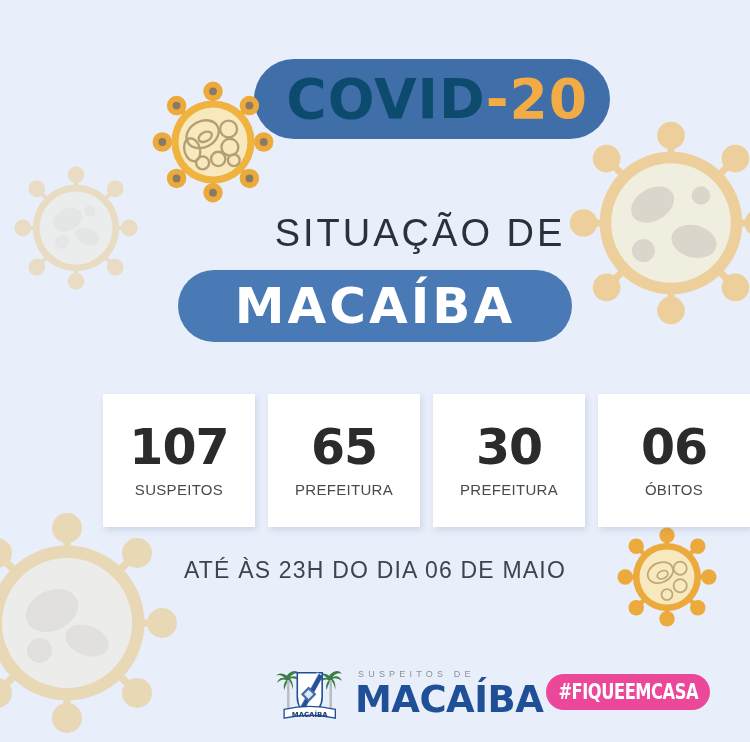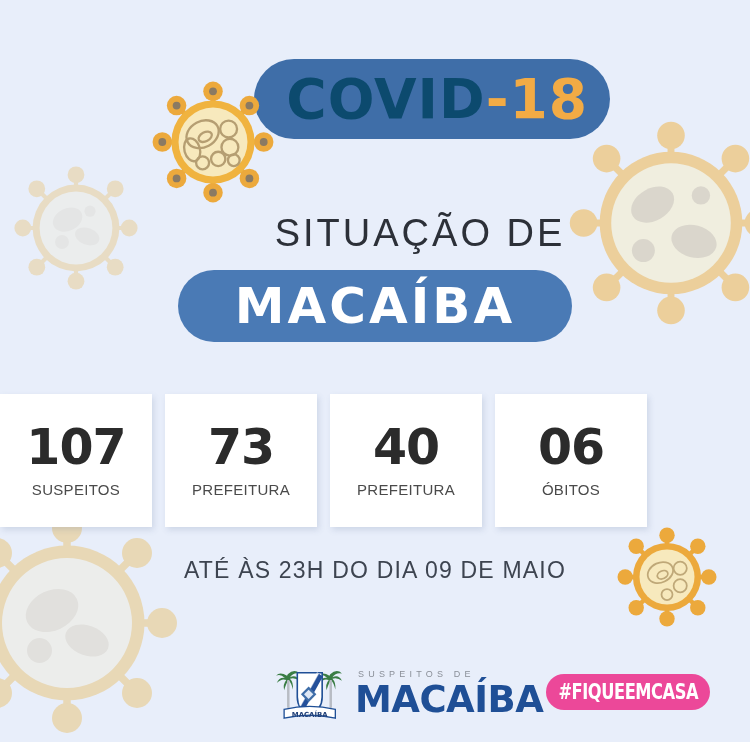--- a/index.html
+++ b/index.html
@@ -67,21 +67,21 @@
   .city-pill span {
     color:#ffffff;
     font-size:50px; font-weight:bold;
     letter-spacing:3px;
     font-family:"DejaVu Sans", sans-serif;
   }
 
   
   .cards {
     position:absolute; left:0; top:394px; width:750px;
-    display:flex; justify-content:flex-start; gap:13px;
+    display:flex; justify-content:flex-end; gap:13px;
   }
   .card {
     width:152px; height:133px;
     background:#ffffff;
     box-shadow:2px 3px 6px rgba(90,110,150,0.18);
     display:flex; flex-direction:column;
     align-items:center; justify-content:center;
   }
   .card .num {
     font-size:49px; font-weight:bold;
@@ -269,21 +269,21 @@
       <circle cx="62" cy="42" r="6"></circle>
         <circle cx="62" cy="58" r="6"></circle>
       <circle cx="50" cy="66" r="5"></circle>
     </g>
   </svg>
 
   <div class="covid-row">
     <div class="covid-pill"></div>
     <div class="covid-text">
       <span class="w">COVID</span>
-        <span class="o">-18</span>
+        <span class="o">-20</span>
     </div>
     <svg class="covid-virus" viewBox="0 0 100 100">
       <g fill="#eca93c">
         <g stroke="#eca93c" stroke-width="4">
           <line x1="50" y1="50" x2="50" y2="13"></line>
             <line x1="50" y1="50" x2="50" y2="87"></line>
           <line x1="50" y1="50" x2="13" y2="50"></line>
             <line x1="50" y1="50" x2="87" y2="50"></line>
           <line x1="50" y1="50" x2="24" y2="24"></line>
             <line x1="50" y1="50" x2="76" y2="76"></line>
@@ -329,34 +329,34 @@
   <div class="city-pill">
     <span>MACAÍBA</span>
   </div>
 
   <div class="cards">
     <div class="card">
       <div class="num">107</div>
       <div class="lbl">SUSPEITOS</div>
     </div>
     <div class="card">
-      <div class="num">73</div>
+      <div class="num">65</div>
       <div class="lbl">PREFEITURA</div>
     </div>
     <div class="card">
-      <div class="num">40</div>
+      <div class="num">30</div>
       <div class="lbl">PREFEITURA</div>
     </div>
     <div class="card">
       <div class="num">06</div>
       <div class="lbl">ÓBITOS</div>
     </div>
   </div>
 
-  <div class="stamp">ATÉ ÀS 23H DO DIA 09 DE MAIO</div>
+  <div class="stamp">ATÉ ÀS 23H DO DIA 06 DE MAIO</div>
 
   <div class="footer">
     <div class="logo-group">
       <svg class="crest" viewBox="0 0 100 82">
 
         <g fill="#3a7d44">
           <path d="M20 16 Q10 10 5 16 Q11 13 17 19 Q9 18 6 26 Q13 19 19 22 Q14 28 16 36 Q19 26 22 22 Q26 26 28 35 Q29 25 24 20 Q31 18 37 23 Q33 14 24 18 Q29 11 37 13 Q30 6 21 14 Z"></path>
           <path d="M78 16 Q68 10 63 16 Q69 13 75 19 Q67 18 64 26 Q71 19 77 22 Q72 28 74 36 Q77 26 80 22 Q84 26 86 35 Q87 25 82 20 Q89 18 95 23 Q91 14 82 18 Q87 11 95 13 Q88 6 79 14 Z"></path>
         </g>
         <g fill="#b8bcc4">

